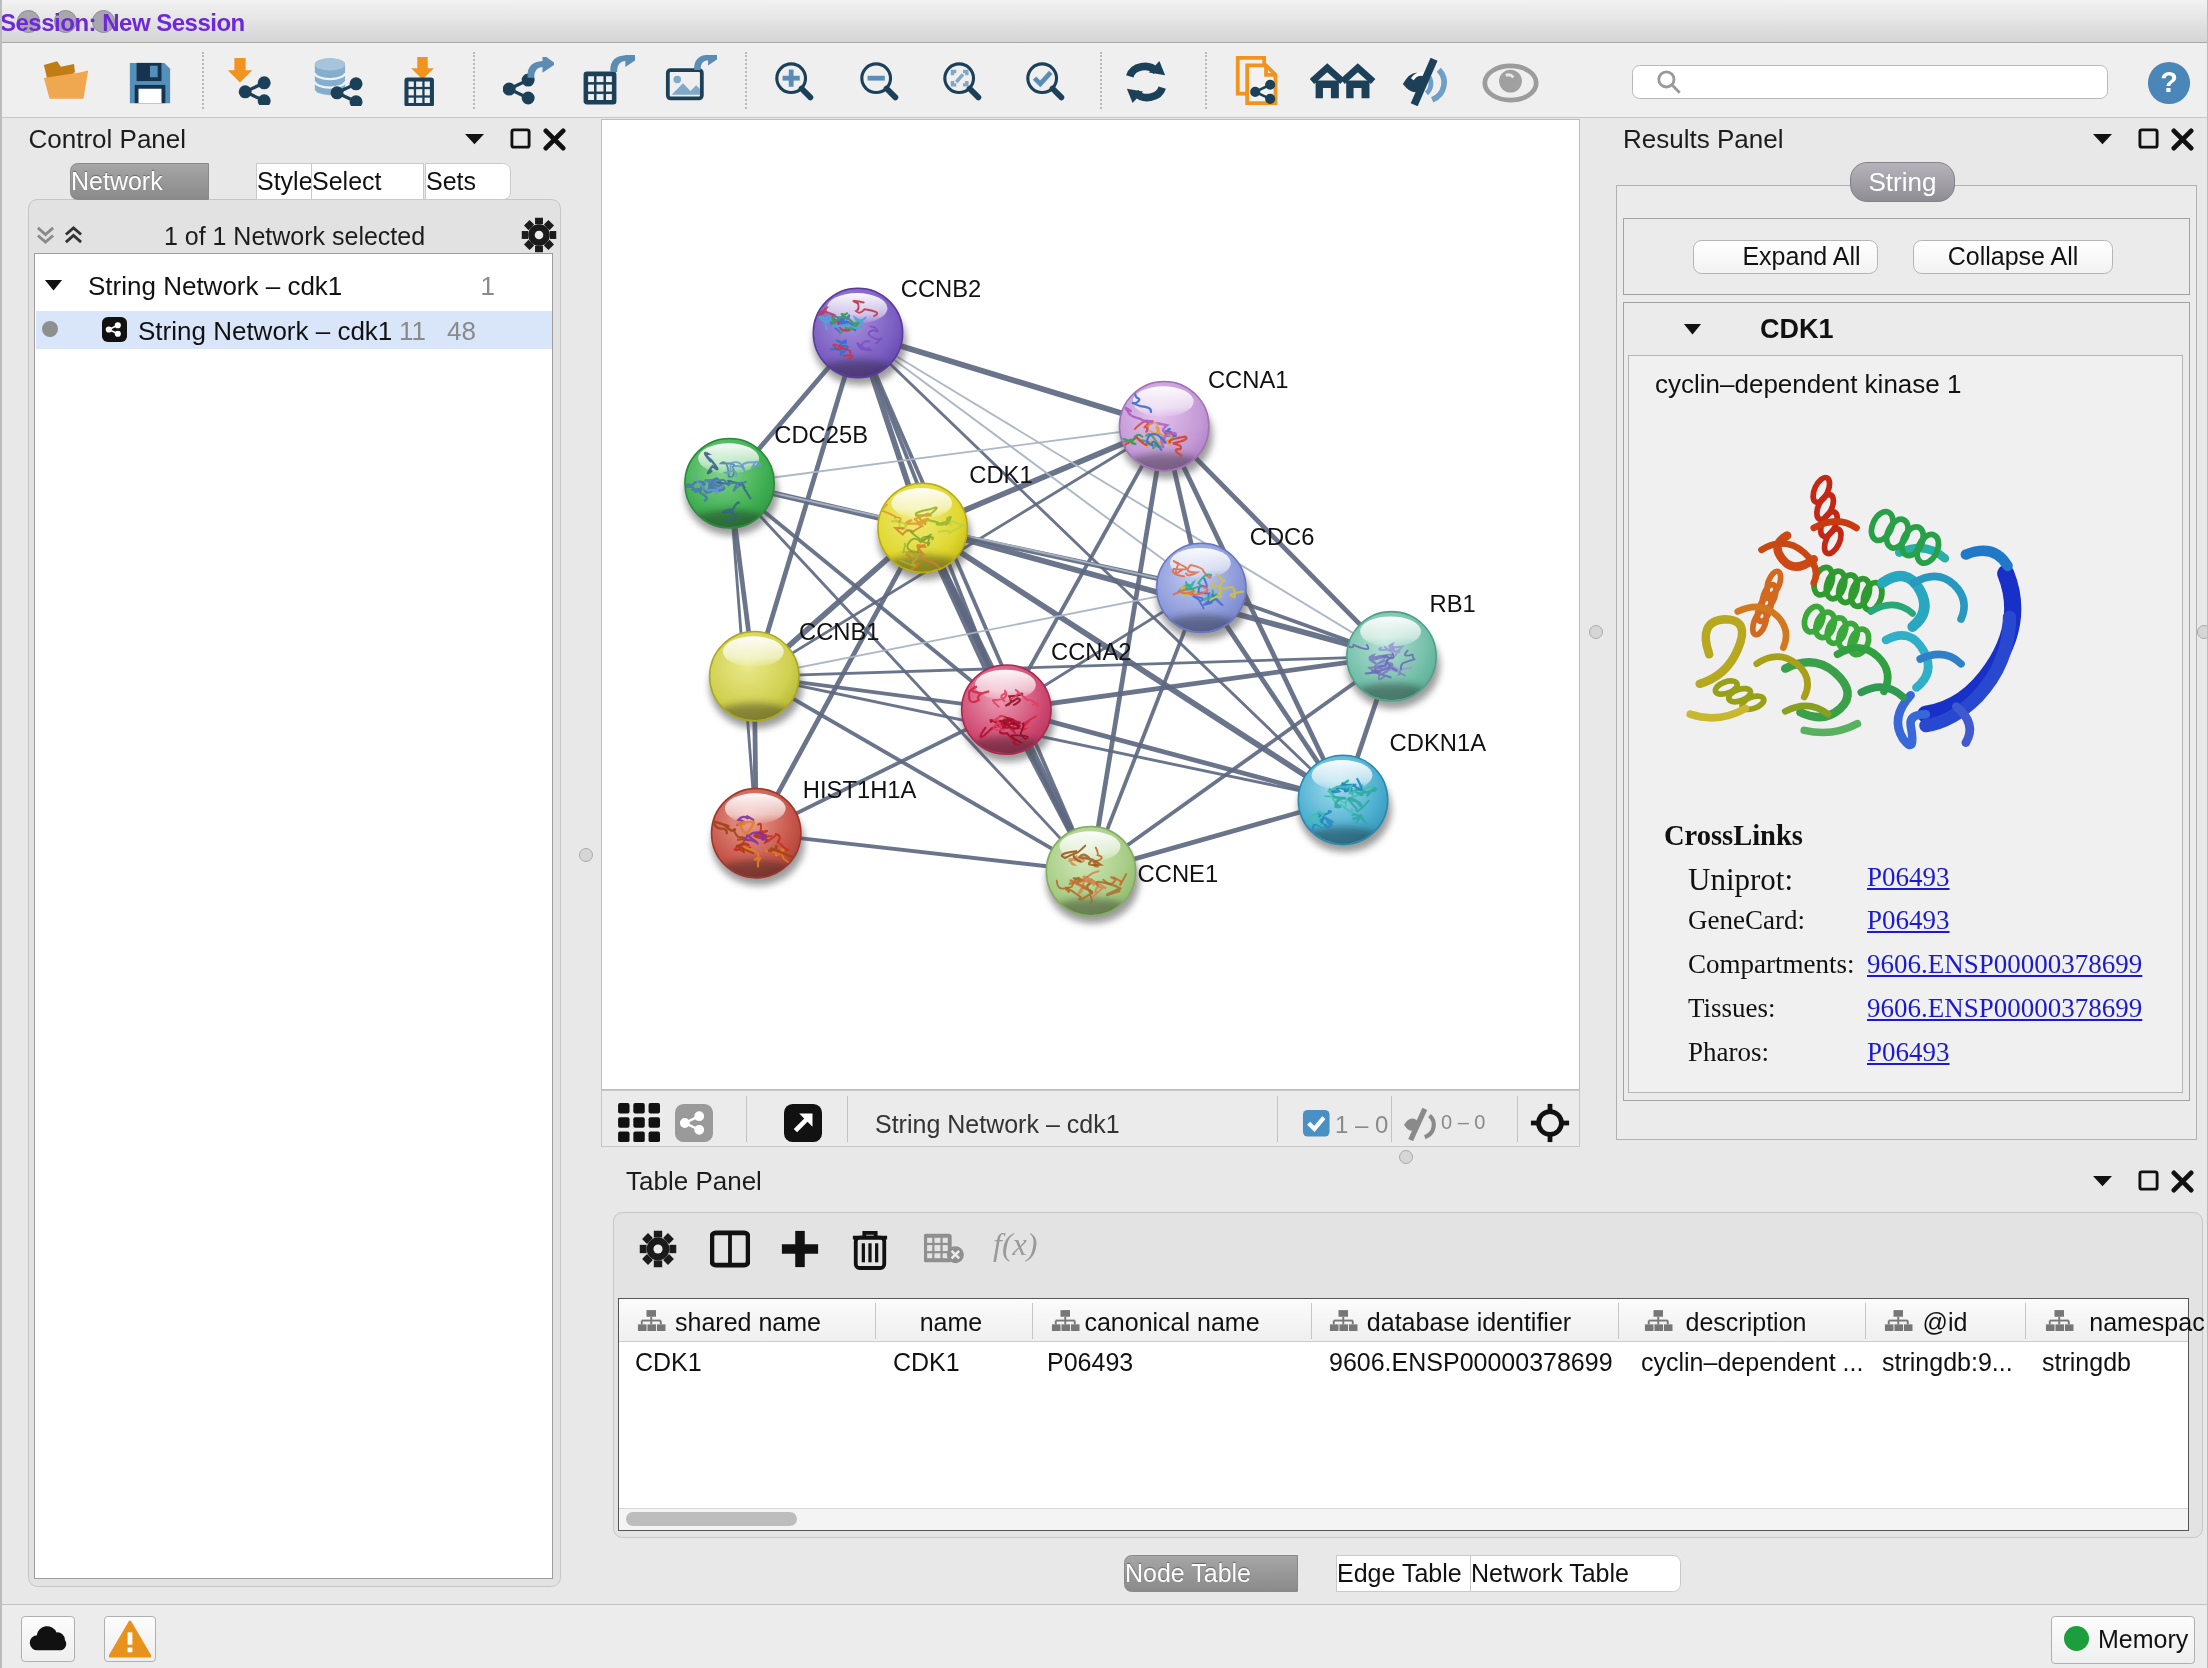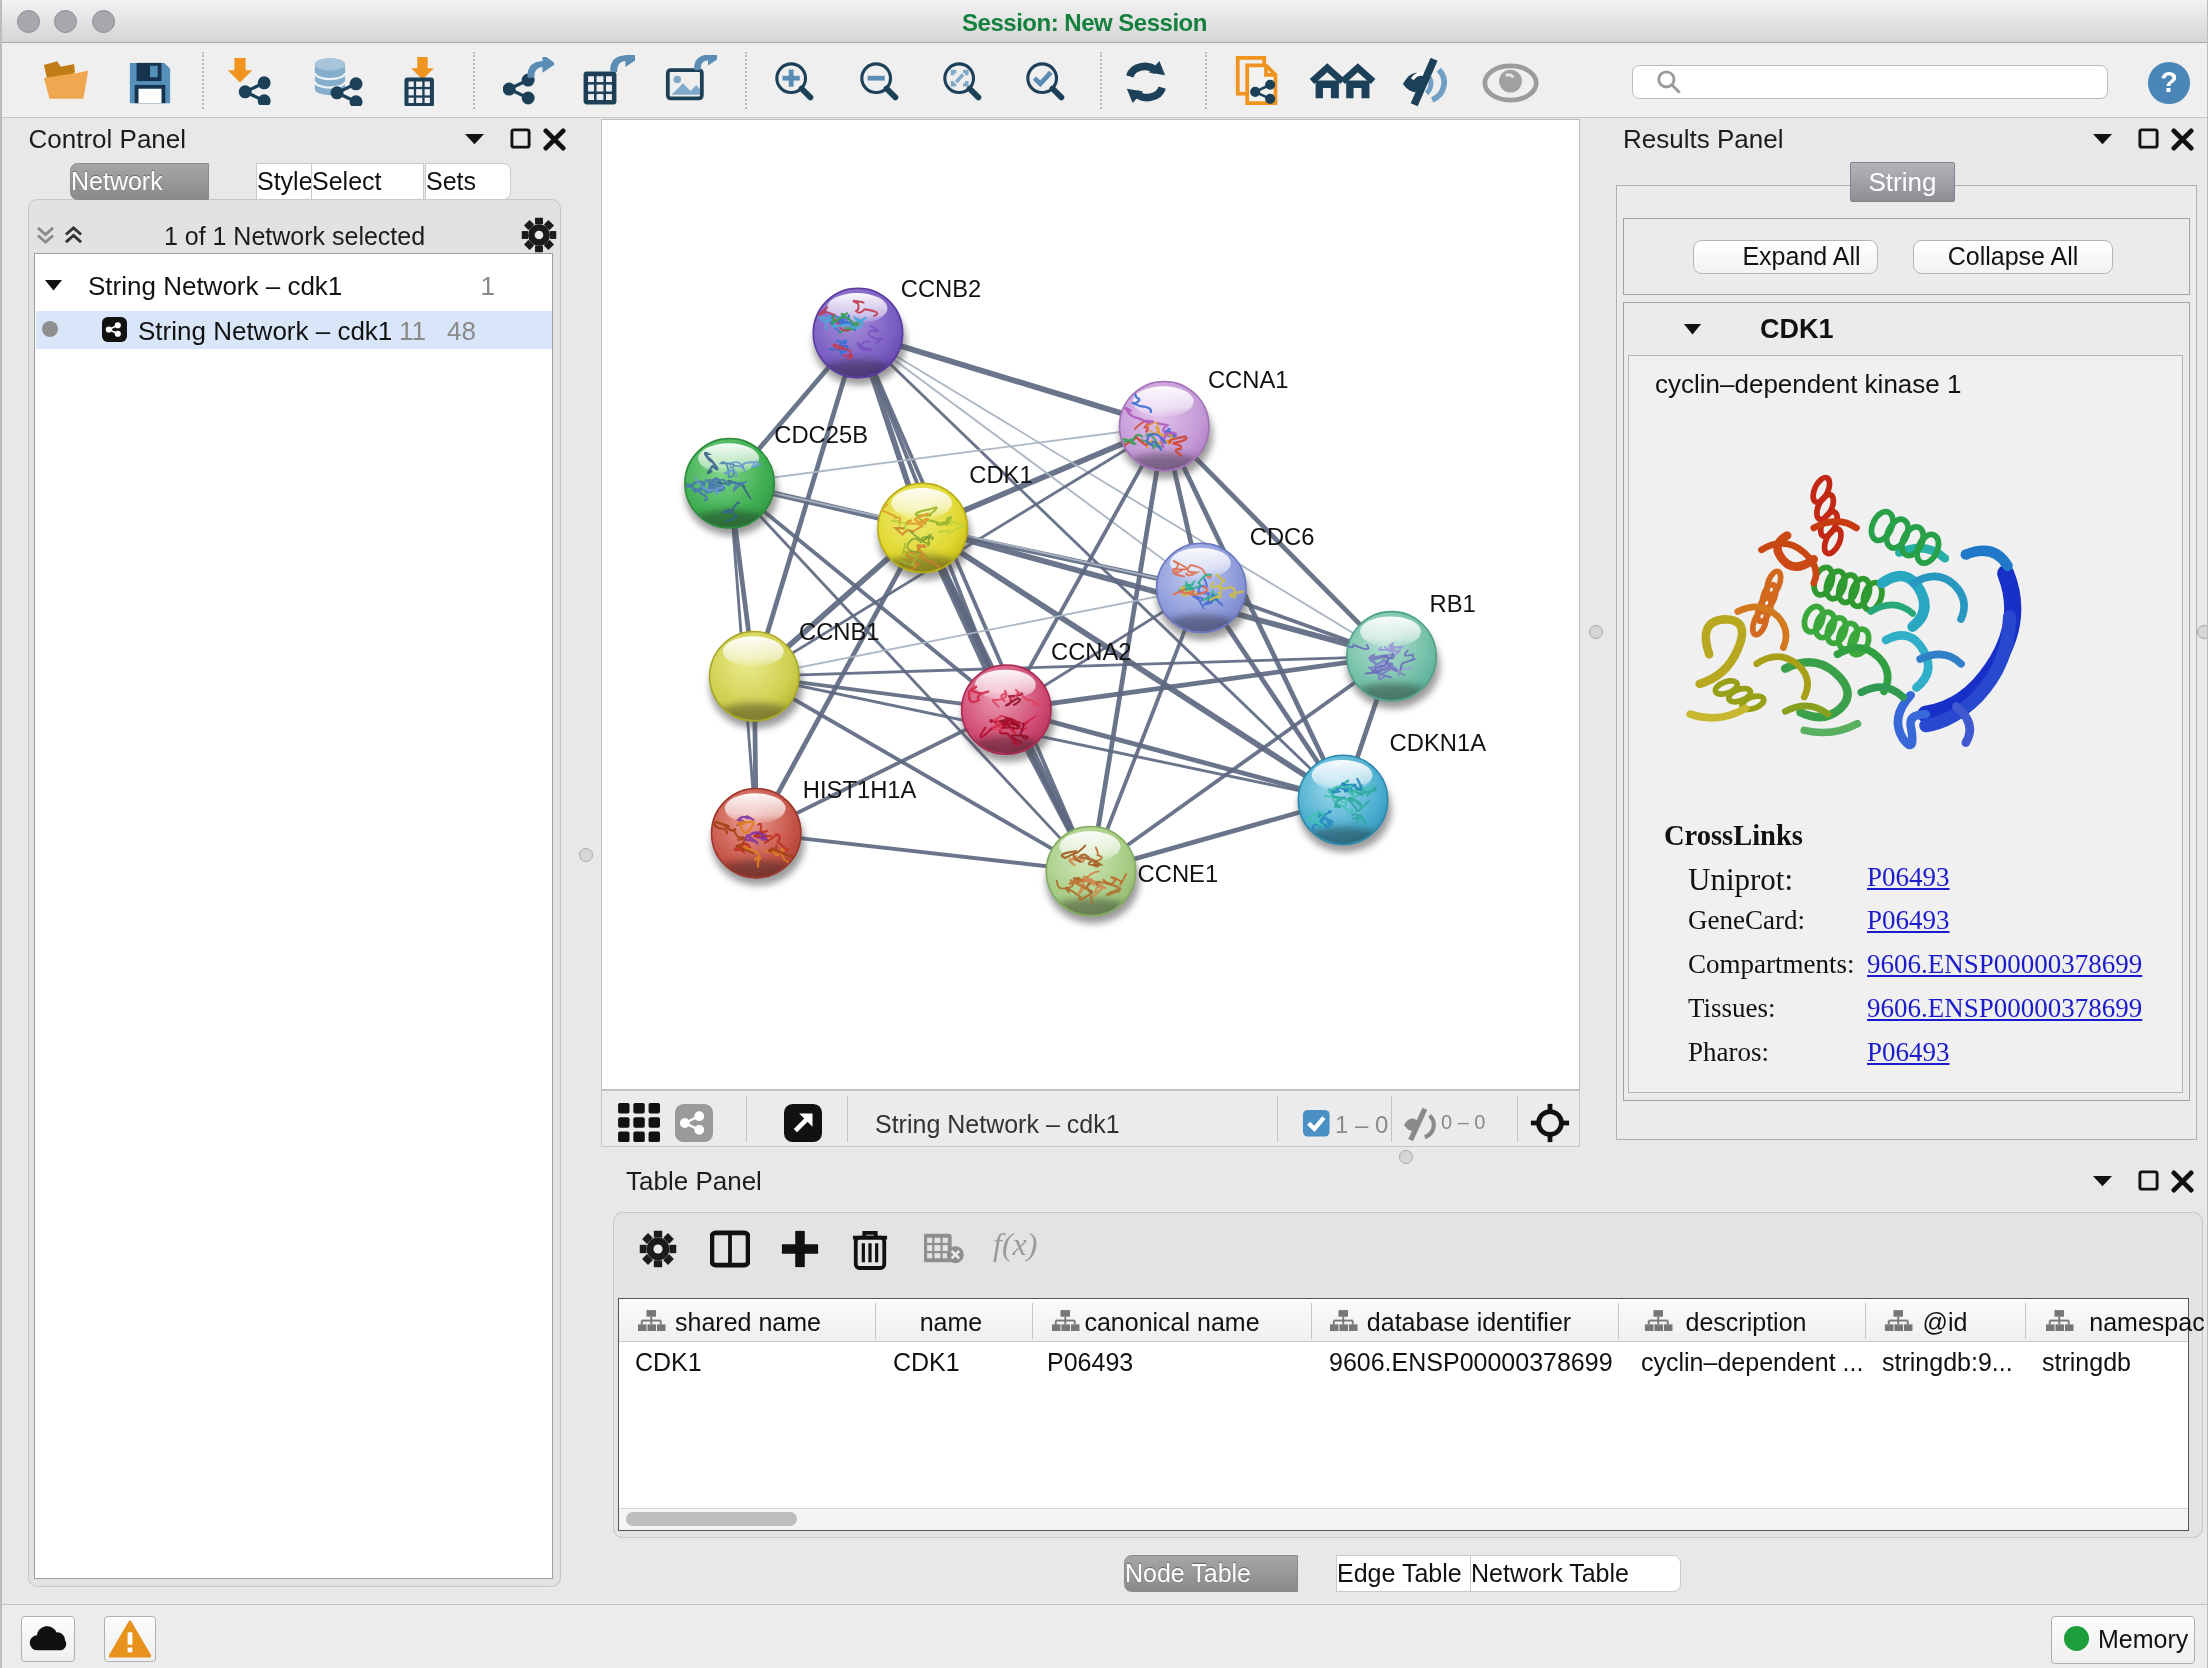--- a/index.html
+++ b/index.html
@@ -2,22 +2,22 @@
 <html style="font-size:15px"><head><meta charset="utf-8"><style>
 
 * { margin:0; padding:0; box-sizing:border-box; }
 body { width:2208px; height:1668px; position:relative; overflow:hidden;
   font-family:"Liberation Sans", sans-serif; background:#e8e8e8; }
 .abs { position:absolute; }
 .titlebar { left:0; top:0; width:2208px; height:43px;
   background:linear-gradient(#f2f2f2,#d5d5d5); border-bottom:1px solid #a8a8a8; }
 .tl { position:absolute; top:9.5px; width:23px; height:23px; border-radius:50%;
   background:#a9a7ad; border:1px solid #8f8d93; }
-.title { position:absolute; top:8.6px; left:0; width:2169px; text-align:center;
-  font-size:24px; font-weight:bold; color:#15803d; letter-spacing:-0.5px; }
+.title { position:absolute; top:8.6px; left:0; width:2169px; text-align:left;
+  font-size:24px; font-weight:bold; color:#6d28d9; letter-spacing:-0.5px; }
 .toolbar { left:0; top:43px; width:2208px; height:75px; background:#efefef;
   border-bottom:1px solid #c7c7c7; }
 .tsep { position:absolute; top:52px; height:57px; border-left:2.9px dotted #b9b9b9; }
 .searchbox { position:absolute; left:1632px; top:65px; width:476px; height:34px;
   background:#fff; border:1.9px solid #b9b9b9; border-radius:7.6px; }
 .ptitle { font-size:26px; color:#1c1c1c; }
 .tabrow .tab { position:absolute; height:37px; background:#fff; border:1px solid #c9c9c9;
   color:#111; font-size:25px; line-height:35px; }
 .tabsel { background:linear-gradient(#a6a6a6,#8a8a8a) !important; color:#fff !important;
   border-color:#8a8a8a !important; text-shadow:0 -1px 1px #666; }
@@ -686,21 +686,21 @@
 <svg width="21" height="21" viewBox="0 0 22 22" style="position:absolute;left:2138px;top:128px;">
     <rect x="2" y="2" width="18" height="18" fill="none" stroke="#111" stroke-width="3" rx="2"></rect>
   </svg>
 <svg width="23" height="23" viewBox="0 0 24 24" style="position:absolute;left:2171px;top:128px;">
     <g stroke="#111" stroke-width="5" stroke-linecap="round">
       <line x1="3" y1="3" x2="21" y2="21"></line>
       <line x1="21" y1="3" x2="3" y2="21"></line>
     </g>
   </svg>
 <div class="abs" style="left:1616px;top:185px;width:581px;height:955px;background:#ebebeb;border:1px solid #b0b0b0;"></div>
-<div class="abs" style="left:1850px;top:162px;width:105px;height:40px;background:linear-gradient(#b6b4ba,#8f8d94);border:1px solid #84828a;border-radius:2px;color:#fff;font-size:26px;text-align:center;line-height:38px;">String</div>
+<div class="abs" style="left:1850px;top:162px;width:105px;height:40px;background:linear-gradient(#b6b4ba,#8f8d94);border:1px solid #84828a;border-radius:17px;color:#fff;font-size:26px;text-align:center;line-height:38px;">String</div>
 <div class="abs" style="left:1623px;top:218px;width:567px;height:77px;background:#ebebeb;border:1.9px solid #a2a2a2;"></div>
 <div class="btn" style="left:1693px;top:240px;width:185px;height:34px;line-height:31px;padding-left:32px;">Expand All</div>
 <div class="btn" style="left:1913px;top:240px;width:200px;height:34px;line-height:31px;">Collapse All</div>
 <div class="abs" style="left:1623px;top:302px;width:567px;height:799px;background:#ebebeb;border:1.9px solid #a2a2a2;"></div>
 <svg width="19" height="12.4" viewBox="0 0 20 13" style="position:absolute;left:1683px;top:323px;">
     <path d="M1 1 L19 1 L10 12 Z" fill="#111"></path>
   </svg>
 <div class="abs" style="left:1760px;top:314px;font-size:27px;font-weight:bold;color:#111;">CDK1</div>
 <div class="abs" style="left:1628px;top:355px;width:555px;height:738px;background:#f0f0f0;border:1px solid #b5b5b5;"></div>
 <div class="abs" style="left:1655px;top:369px;font-size:26px;color:#111;">cyclin–dependent kinase 1</div>

